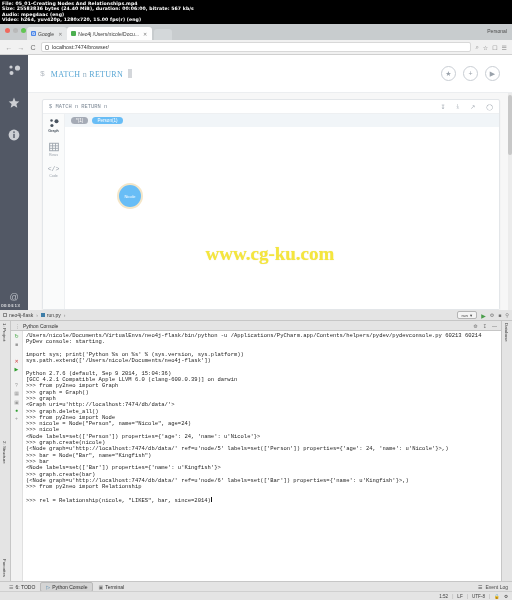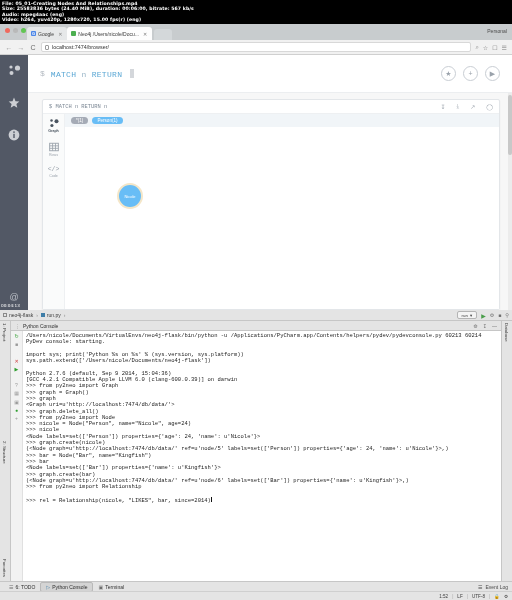--- a/index.html
+++ b/index.html
@@ -76,21 +76,21 @@
   }
   .rail-ic { opacity: .82; }
   .neo-main { flex: 1; background: #f7f7f7; position: relative; overflow: hidden; }
 
   .editorbar {
     height: 38px; background: #fff; display: flex; align-items: center;
     padding: 0 12px; border-bottom: 1px solid #eceef0;
   }
   .prompt { color: #b4bac2; font-size: 8px; margin-right: 6px;
             font-family: "Liberation Mono", monospace; }
-  .qtext { font-family: Liberation Mono, monospace; font-size: 8px;
+  .qtext { font-family: Liberation Serif, serif; font-size: 8px;
            color: #5aa7d4; letter-spacing: .3px; text-align: right; }
   .qtext .var { color: #9ab6c8; }
   .caret { display: inline-block; width: 4px; height: 9px;
            background: #d4d7db; vertical-align: -1px; margin-left: 3px; }
   .edit-actions { margin-left: auto; display: flex; gap: 7px; }
   .circ {
     width: 15px; height: 15px; border-radius: 50%; border: 1px solid #c9ced4;
     display: flex; align-items: center; justify-content: center;
     color: #9aa2ab; font-size: 7px;
   }
@@ -360,20 +360,21 @@
               </div>
               <div class="canvas">
                 <div class="node">
                   <span>Nicole</span>
                 </div>
               </div>
             </div>
           </div>
         </div>
 
+        <div class="watermark">www.cg-ku.com</div>
         <div class="neo-scroll">
             <i></i>
           </div>
       </div>
     </div>
   </div>
 
   <div class="ts">00:04:13</div>
 
   <div class="ide">

